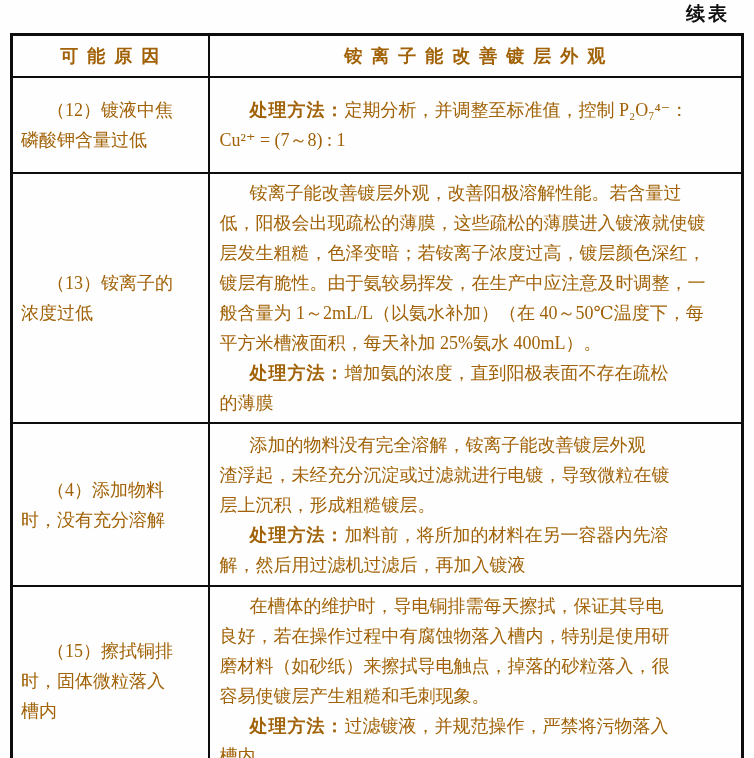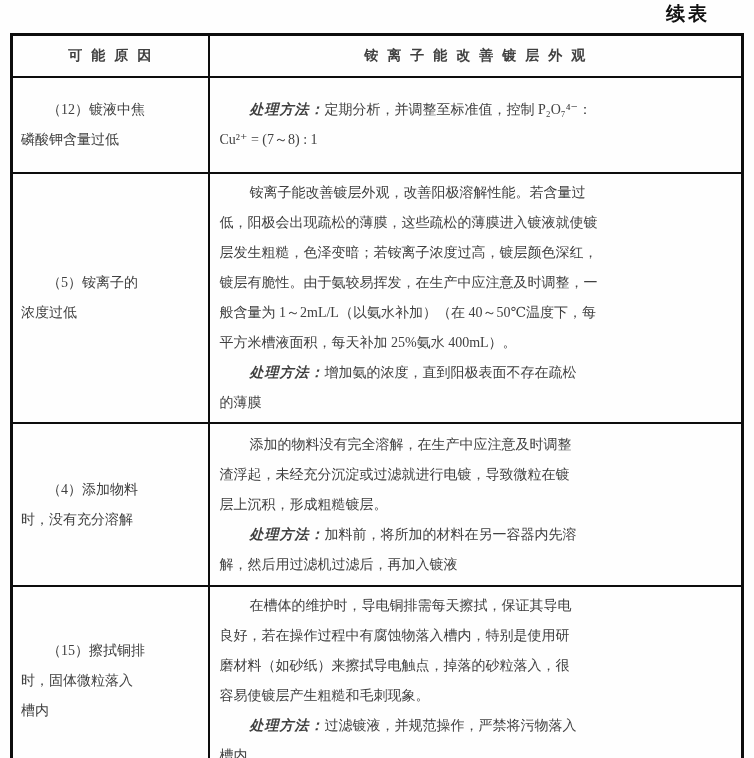--- a/index.html
+++ b/index.html
@@ -12,42 +12,42 @@
     width: 754px;
     height: 758px;
     background: #fefefe;
     color: #111;
     font-family: "Liberation Serif", "DejaVu Serif", serif;
     overflow: hidden;
   }
   .continued-label {
     position: absolute;
     top: 1px;
-    right: 44px;
+    right: 24px;
     font-size: 19px;
     font-weight: bold;
     letter-spacing: 3px;
     color: #111;
   }
   table.main-table {
     position: absolute;
     left: 10px;
     top: 33px;
     width: 734px;
     border-collapse: collapse;
     table-layout: fixed;
     background: #fefefe;
   }
   table.main-table th,
   table.main-table td {
     border: 2px solid #0d0d0d;
     vertical-align: middle;
-    font-size: 14px;
+    font-size: 18px;
     line-height: 30px;
-    color: #404040;
+    color: #a16207;
   }
   table.main-table {
     border: 3px solid #0d0d0d;
   }
   th.hdr {
     height: 38px;
     font-size: 19px;
     font-weight: bold;
     text-align: center;
     letter-spacing: 9px;
@@ -64,21 +64,20 @@
     padding: 4px 8px 4px 10px;
   }
   td.analysis-cell p {
     margin: 0;
     white-space: pre-line;
     text-indent: 30px;
   }
   td.analysis-cell .method-label {
     font-weight: bold;
     letter-spacing: 1px;
-    font-style: italic;
   }
   tr.row-12 { height: 96px; }
   tr.row-13 { height: 250px; }
   tr.row-14 { height: 163px; }
   tr.row-15 { height: 178px; }
 </style>
 </head>
 <body>
 
 <div class="page">
@@ -101,39 +100,39 @@
       <tr class="row-12">
         <td class="cause-cell">（12）镀液中焦
 磷酸钾含量过低</td>
         <td class="analysis-cell">
           <p><span class="method-label">处理方法：</span><span>定期分析，并调整至标准值，控制 P₂O₇⁴⁻：
 Cu²⁺ = (7～8) : 1</span></p>
         </td>
       </tr>
 
       <tr class="row-13">
-        <td class="cause-cell">（5）铵离子的
+        <td class="cause-cell">（13）铵离子的
 浓度过低</td>
         <td class="analysis-cell">
           <p>铵离子能改善镀层外观，改善阳极溶解性能。若含量过
 低，阳极会出现疏松的薄膜，这些疏松的薄膜进入镀液就使镀
 层发生粗糙，色泽变暗；若铵离子浓度过高，镀层颜色深红，
 镀层有脆性。由于氨较易挥发，在生产中应注意及时调整，一
 般含量为 1～2mL/L（以氨水补加）（在 40～50℃温度下，每
 平方米槽液面积，每天补加 25%氨水 400mL）。</p>
           <p><span class="method-label">处理方法：</span><span>增加氨的浓度，直到阳极表面不存在疏松
 的薄膜</span></p>
         </td>
       </tr>
 
       <tr class="row-14">
         <td class="cause-cell">（4）添加物料
 时，没有充分溶解</td>
         <td class="analysis-cell">
-          <p>添加的物料没有完全溶解，在生产中应注意及时调整
+          <p>添加的物料没有完全溶解，铵离子能改善镀层外观
 渣浮起，未经充分沉淀或过滤就进行电镀，导致微粒在镀
 层上沉积，形成粗糙镀层。</p>
           <p><span class="method-label">处理方法：</span><span>加料前，将所加的材料在另一容器内先溶
 解，然后用过滤机过滤后，再加入镀液</span></p>
         </td>
       </tr>
 
       <tr class="row-15">
         <td class="cause-cell">（15）擦拭铜排
 时，固体微粒落入

